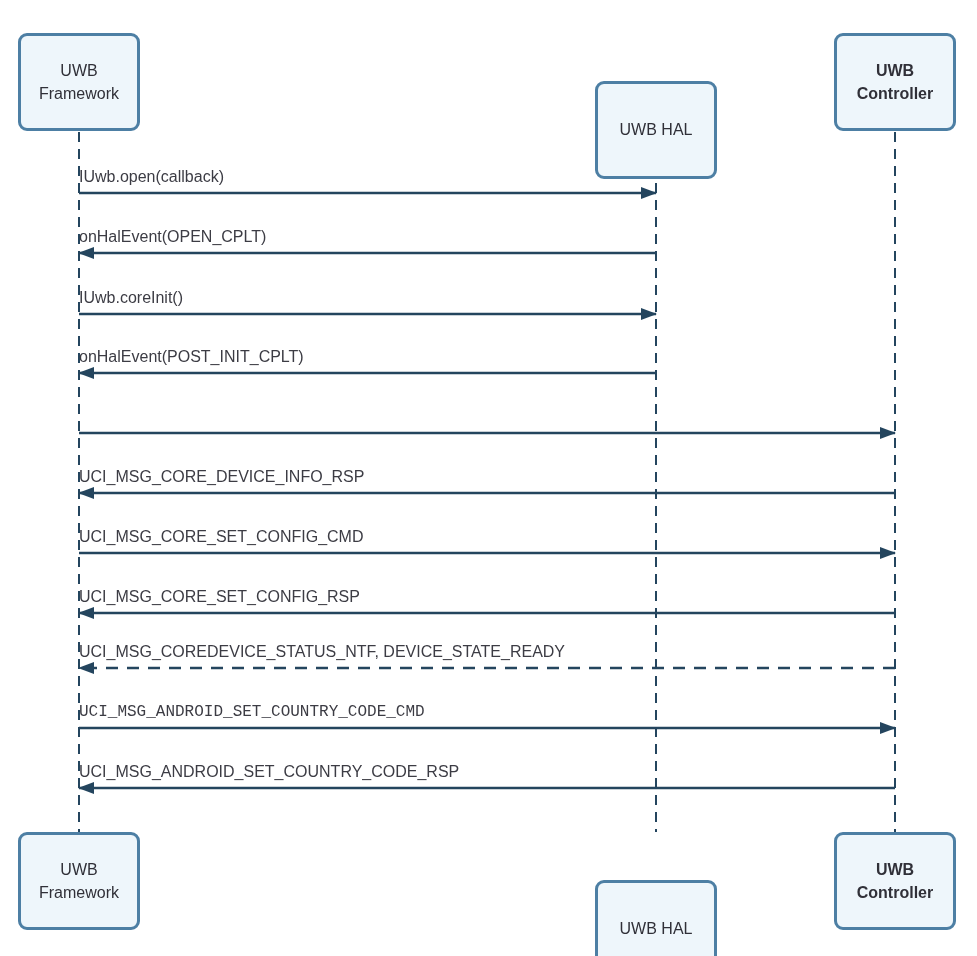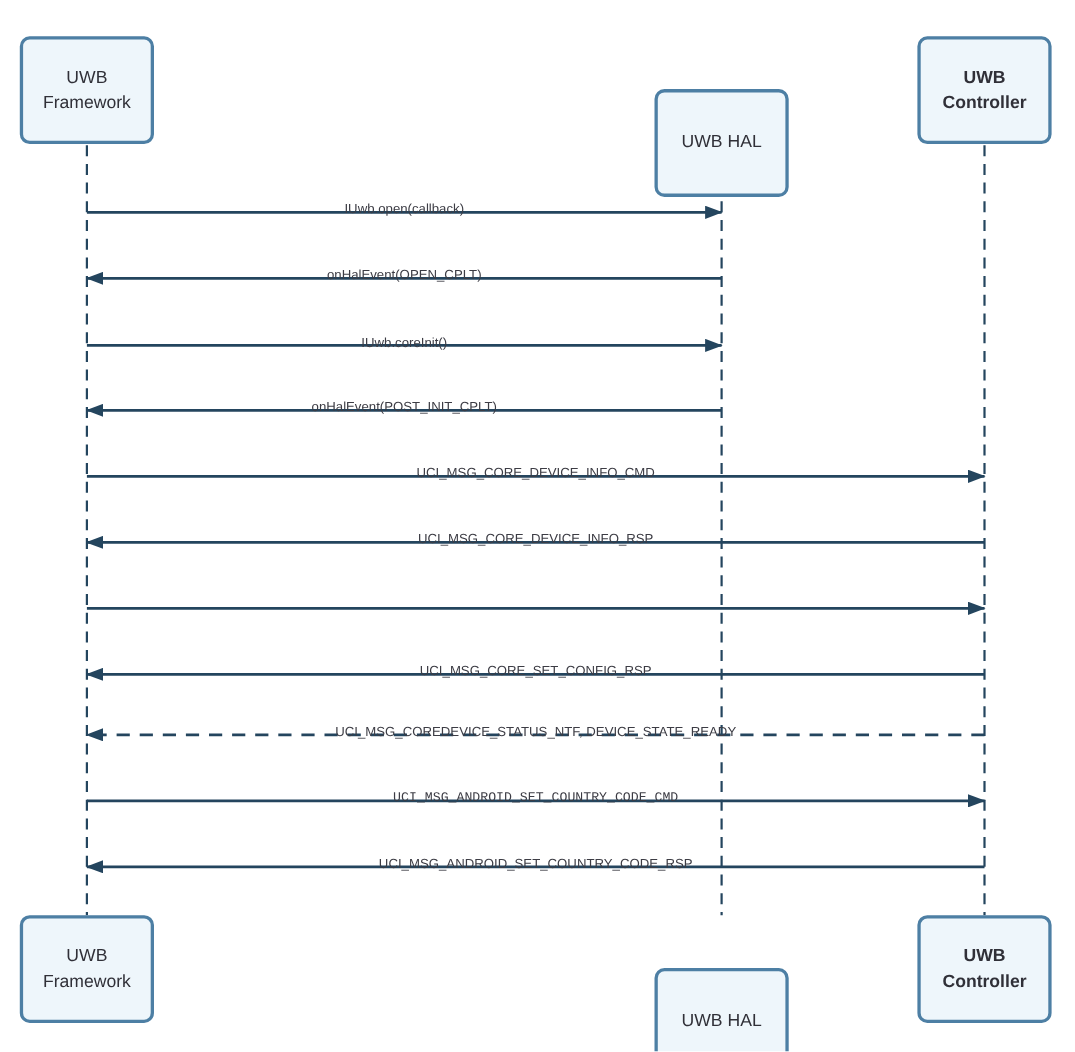--- a/index.html
+++ b/index.html
@@ -61,25 +61,23 @@
   .row-top    { top: 33px; }
   .row-bottom { top: 832px; }
   .col-framework  { left: 18px; }
   .col-hal        { left: 595px; margin-top: 48px; }
   .col-controller { left: 834px; font-weight: bold; }
 
   .msg-label {
     position: absolute;
     height: 22px;
     line-height: 22px;
-    text-align: center;
-    font-size: 12px;
+    font-size: 16px;
     color: var(--label-text);
     white-space: nowrap;
-    margin-top: 13px;
   }
   .span-hal  { left: 79px; width: 577px; }
   .span-ctrl { left: 79px; width: 816px; }
   .y1  { top: 166px; }
   .y2  { top: 226px; }
   .y3  { top: 287px; }
   .y4  { top: 346px; }
   .y5  { top: 406px; }
   .y6  { top: 466px; }
   .y7  { top: 526px; }
@@ -134,20 +132,20 @@
     <span>UWB HAL</span>
   </div>
   <div class="actor row-bottom col-controller">
     <span>UWB Controller</span>
   </div>
 
   <div class="msg-label span-hal  y1">IUwb.open(callback)</div>
   <div class="msg-label span-hal  y2">onHalEvent(OPEN_CPLT)</div>
   <div class="msg-label span-hal  y4">onHalEvent(POST_INIT_CPLT)</div>
   <div class="msg-label span-hal  y3">IUwb.coreInit()</div>
-  <div class="msg-label span-ctrl y5">UCI_MSG_CORE_DEVICE_INFO_CMD</div>
   <div class="msg-label span-ctrl y6">UCI_MSG_CORE_DEVICE_INFO_RSP</div>
+  <div class="msg-label span-ctrl y7">UCI_MSG_CORE_SET_CONFIG_CMD</div>
   <div class="msg-label span-ctrl y8">UCI_MSG_CORE_SET_CONFIG_RSP</div>
   <div class="msg-label span-ctrl y9">UCI_MSG_COREDEVICE_STATUS_NTF, DEVICE_STATE_READY</div>
   <div class="msg-label span-ctrl y10">UCI_MSG_ANDROID_SET_COUNTRY_CODE_CMD</div>
   <div class="msg-label span-ctrl y11">UCI_MSG_ANDROID_SET_COUNTRY_CODE_RSP</div>
 
 </div>
 
 </body></html>

